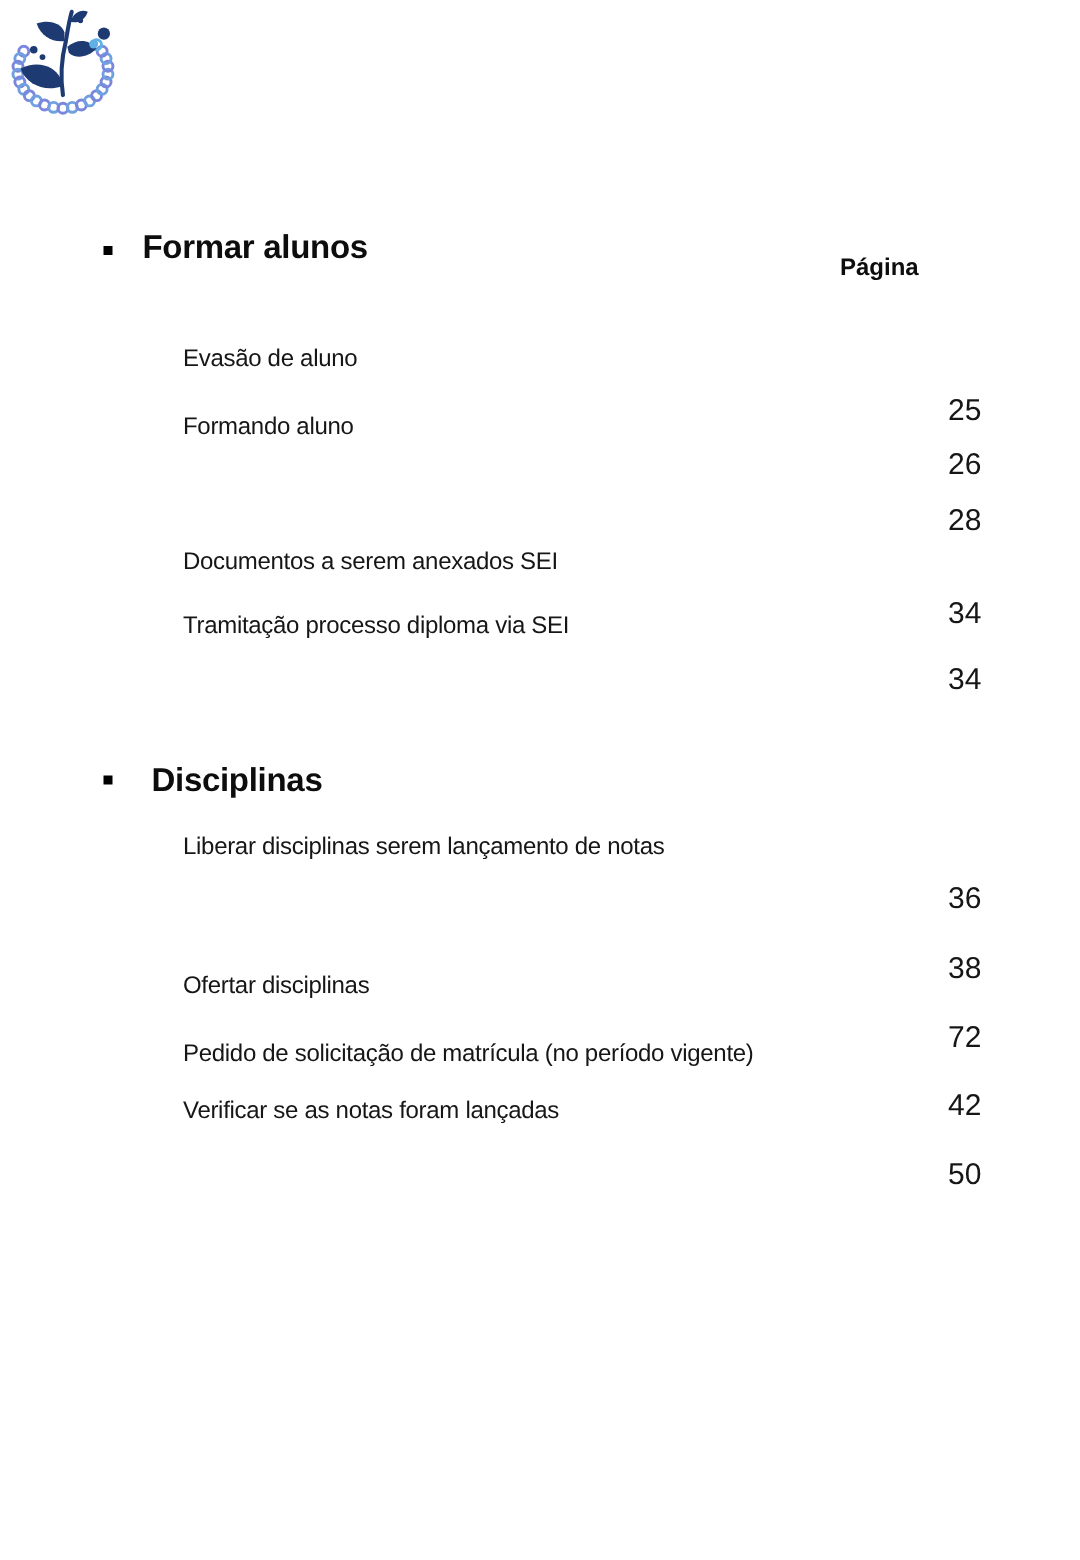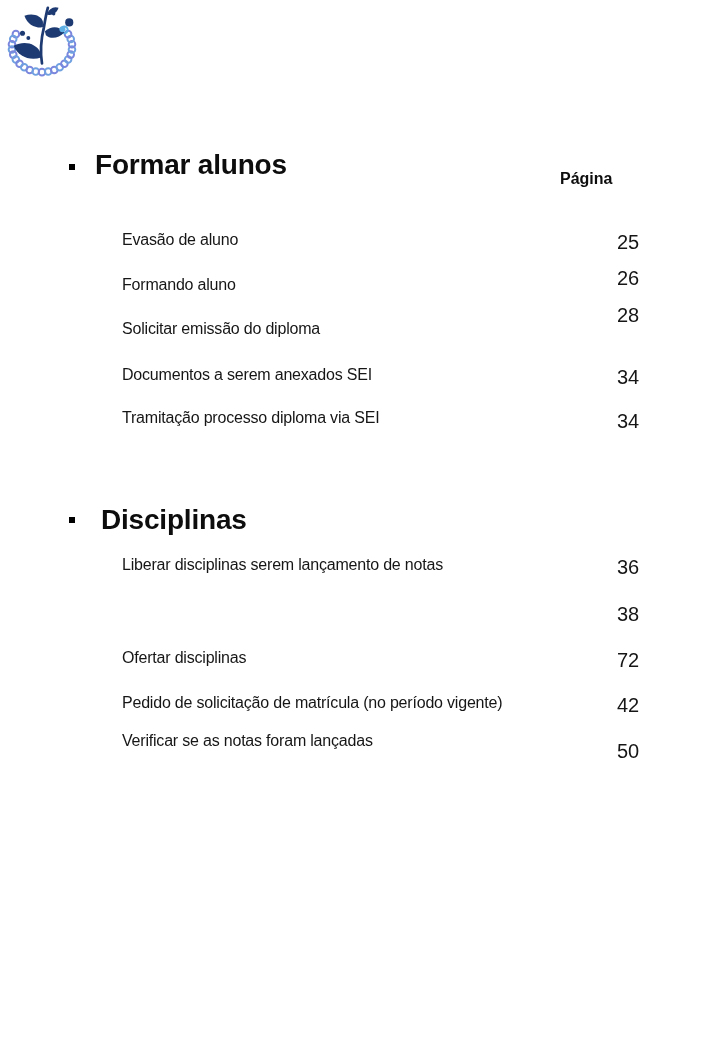--- a/index.html
+++ b/index.html
@@ -23,44 +23,44 @@
   }
   .bullet {
     position: absolute;
     width: 6px; height: 6px;
     background: #000000;
   }
   .bullet.b1 { left: 69px; top: 164px; }
   .bullet.b2 { left: 69px; top: 517px; }
   .section-title {
     position: absolute;
-    font-size: 28px; font-weight: bold;
+    font-size: 22px; font-weight: bold;
     line-height: 26px; letter-spacing: -0.2px;
     color: #0d0d0d;
     white-space: nowrap;
   }
   .section-title.t1 { left: 95px;  top: 152px; }
   .section-title.t2 { left: 101px; top: 507px; }
   .page-col-header {
     position: absolute; left: 560px; top: 169px;
     width: 118px; text-align: left;
     font-size: 16px; font-weight: bold;
     line-height: 20px; color: #0d0d0d;
     white-space: nowrap;
   }
   .lbl {
     position: absolute; left: 122px;
     font-size: 16px; line-height: 24px;
     letter-spacing: -0.2px; color: #161616;
     white-space: nowrap;
   }
   .num {
-    position: absolute; left: 617px;
+    position: absolute; left: 632px;
     font-size: 20px; line-height: 24px;
-    color: #161616; white-space: nowrap;
+    color: #161616; white-space: nowrap; margin-top: 32px;
   }
 </style>
 </head>
 <body>
 
 <div class="page">
 
   <svg class="logo" viewBox="0 0 78 78" aria-hidden="true">
     <g fill="none" stroke-width="2">
       <circle cx="13.2" cy="33.0" r="3.4" stroke="#7b86dd"></circle>
@@ -104,21 +104,20 @@
   <div class="section-title t1">Formar alunos</div>
 
   <div class="page-col-header">Página</div>
 
   <div class="lbl" style="top:228px">Evasão de aluno</div>
   <div class="num" style="top:230px">25</div>
 
   <div class="lbl" style="top:273px">Formando aluno</div>
   <div class="num" style="top:266px">26</div>
 
-  <div class="lbl" style="top:317px">Solicitar emissão do diploma</div>
   <div class="num" style="top:303px">28</div>
 
   <div class="lbl" style="top:363px">Documentos a serem anexados SEI</div>
   <div class="num" style="top:365px">34</div>
 
   <div class="lbl" style="top:406px">Tramitação processo diploma via SEI</div>
   <div class="num" style="top:409px">34</div>
 
   <span class="bullet b2"></span>
   <div class="section-title t2">Disciplinas</div>

